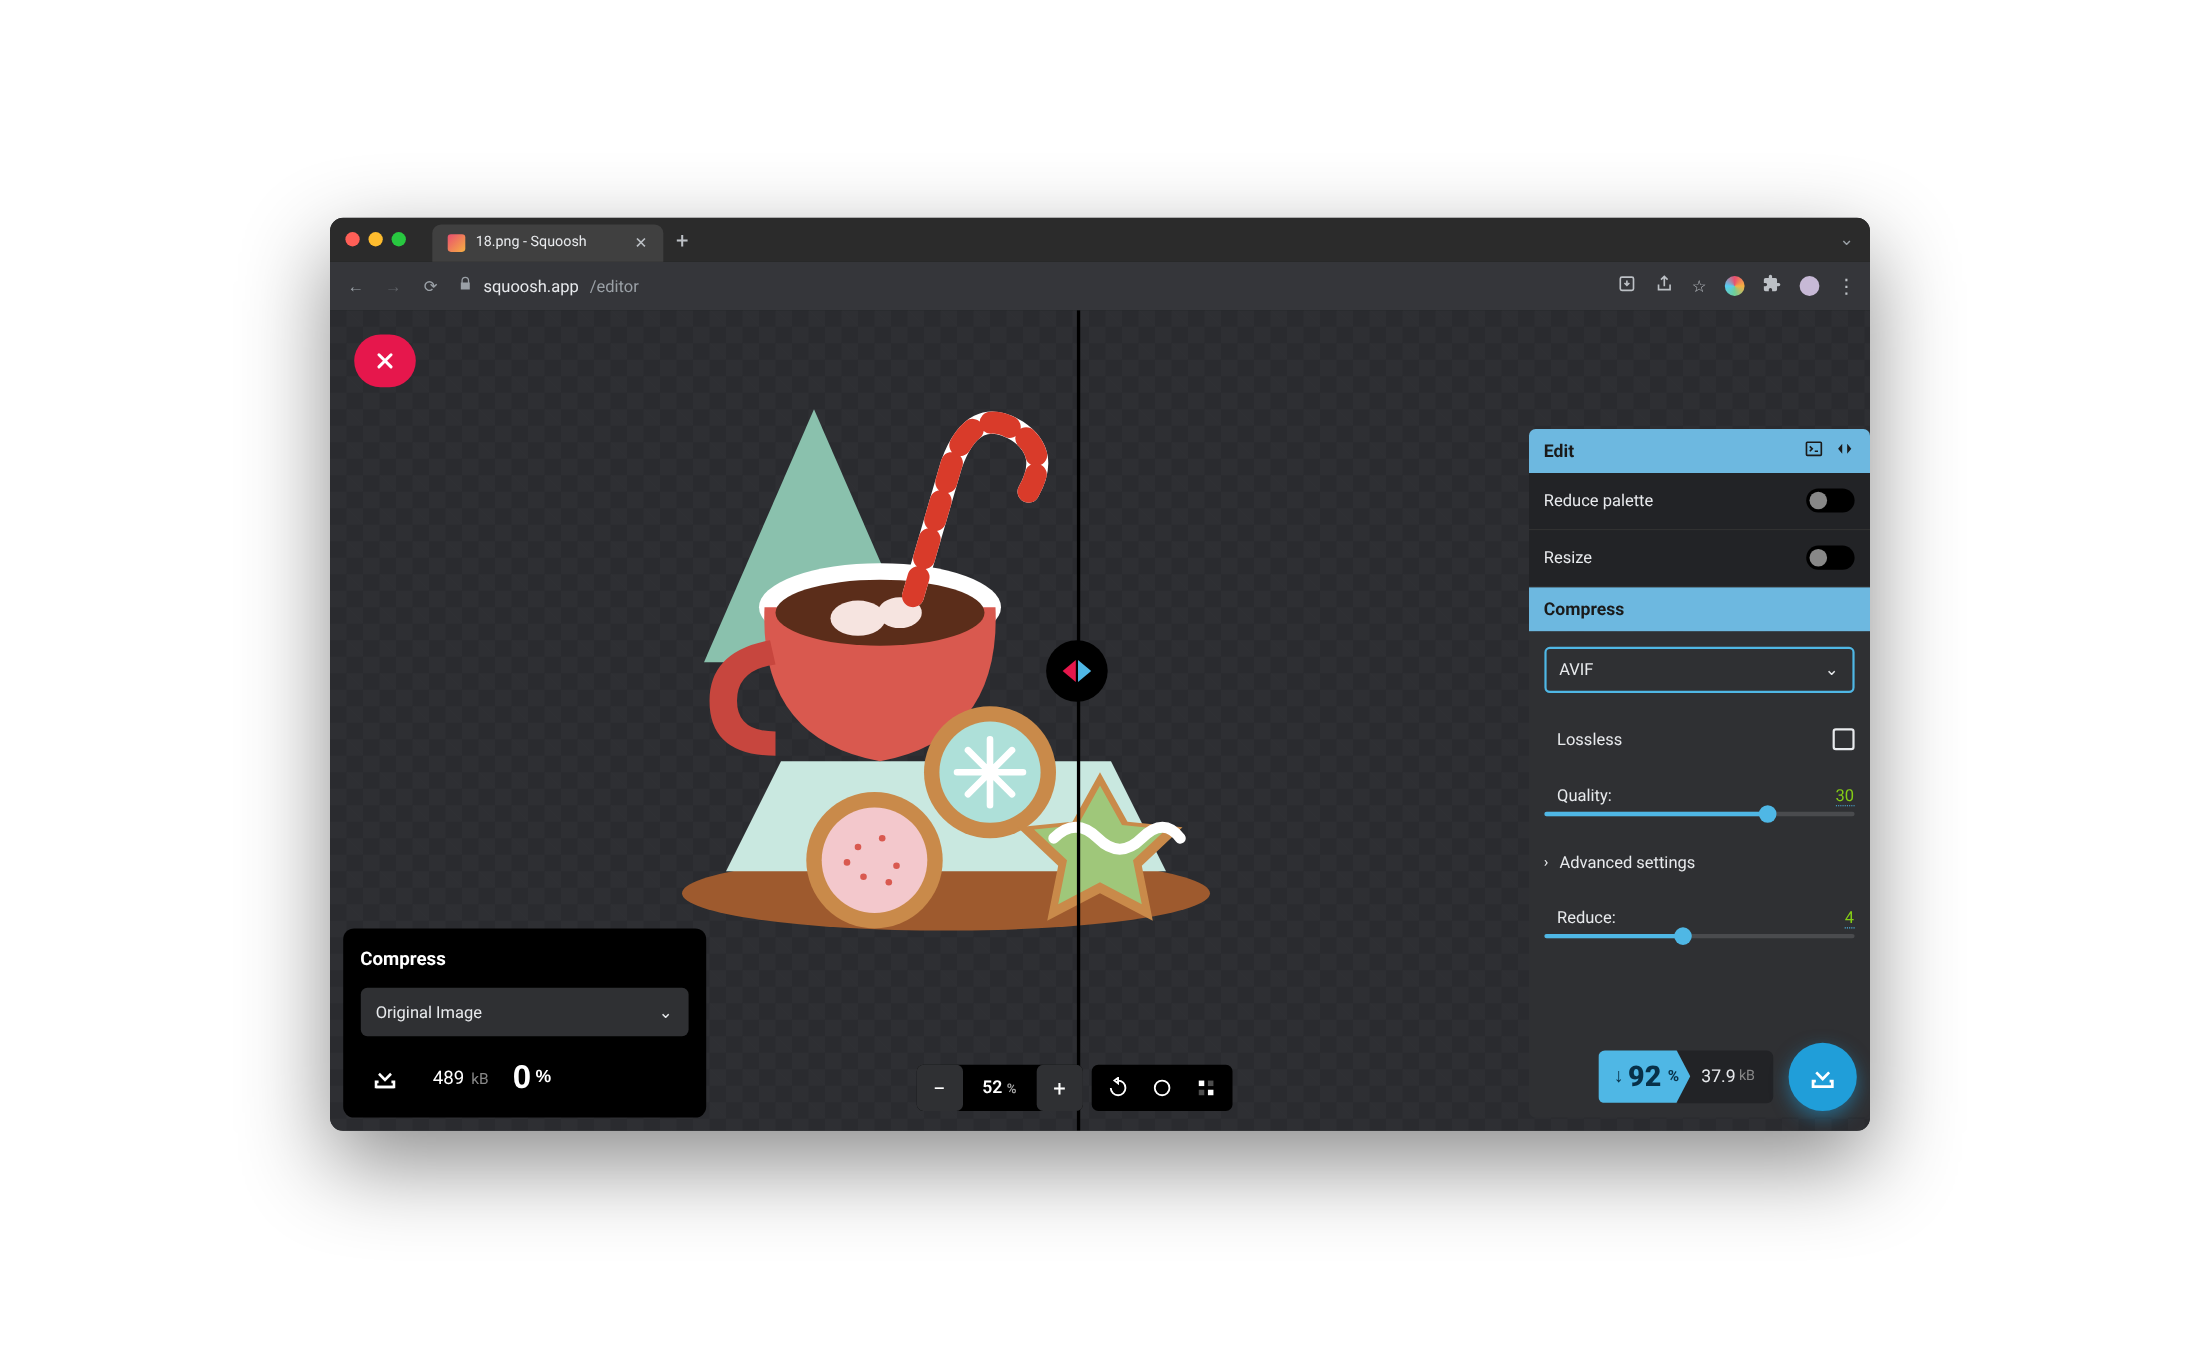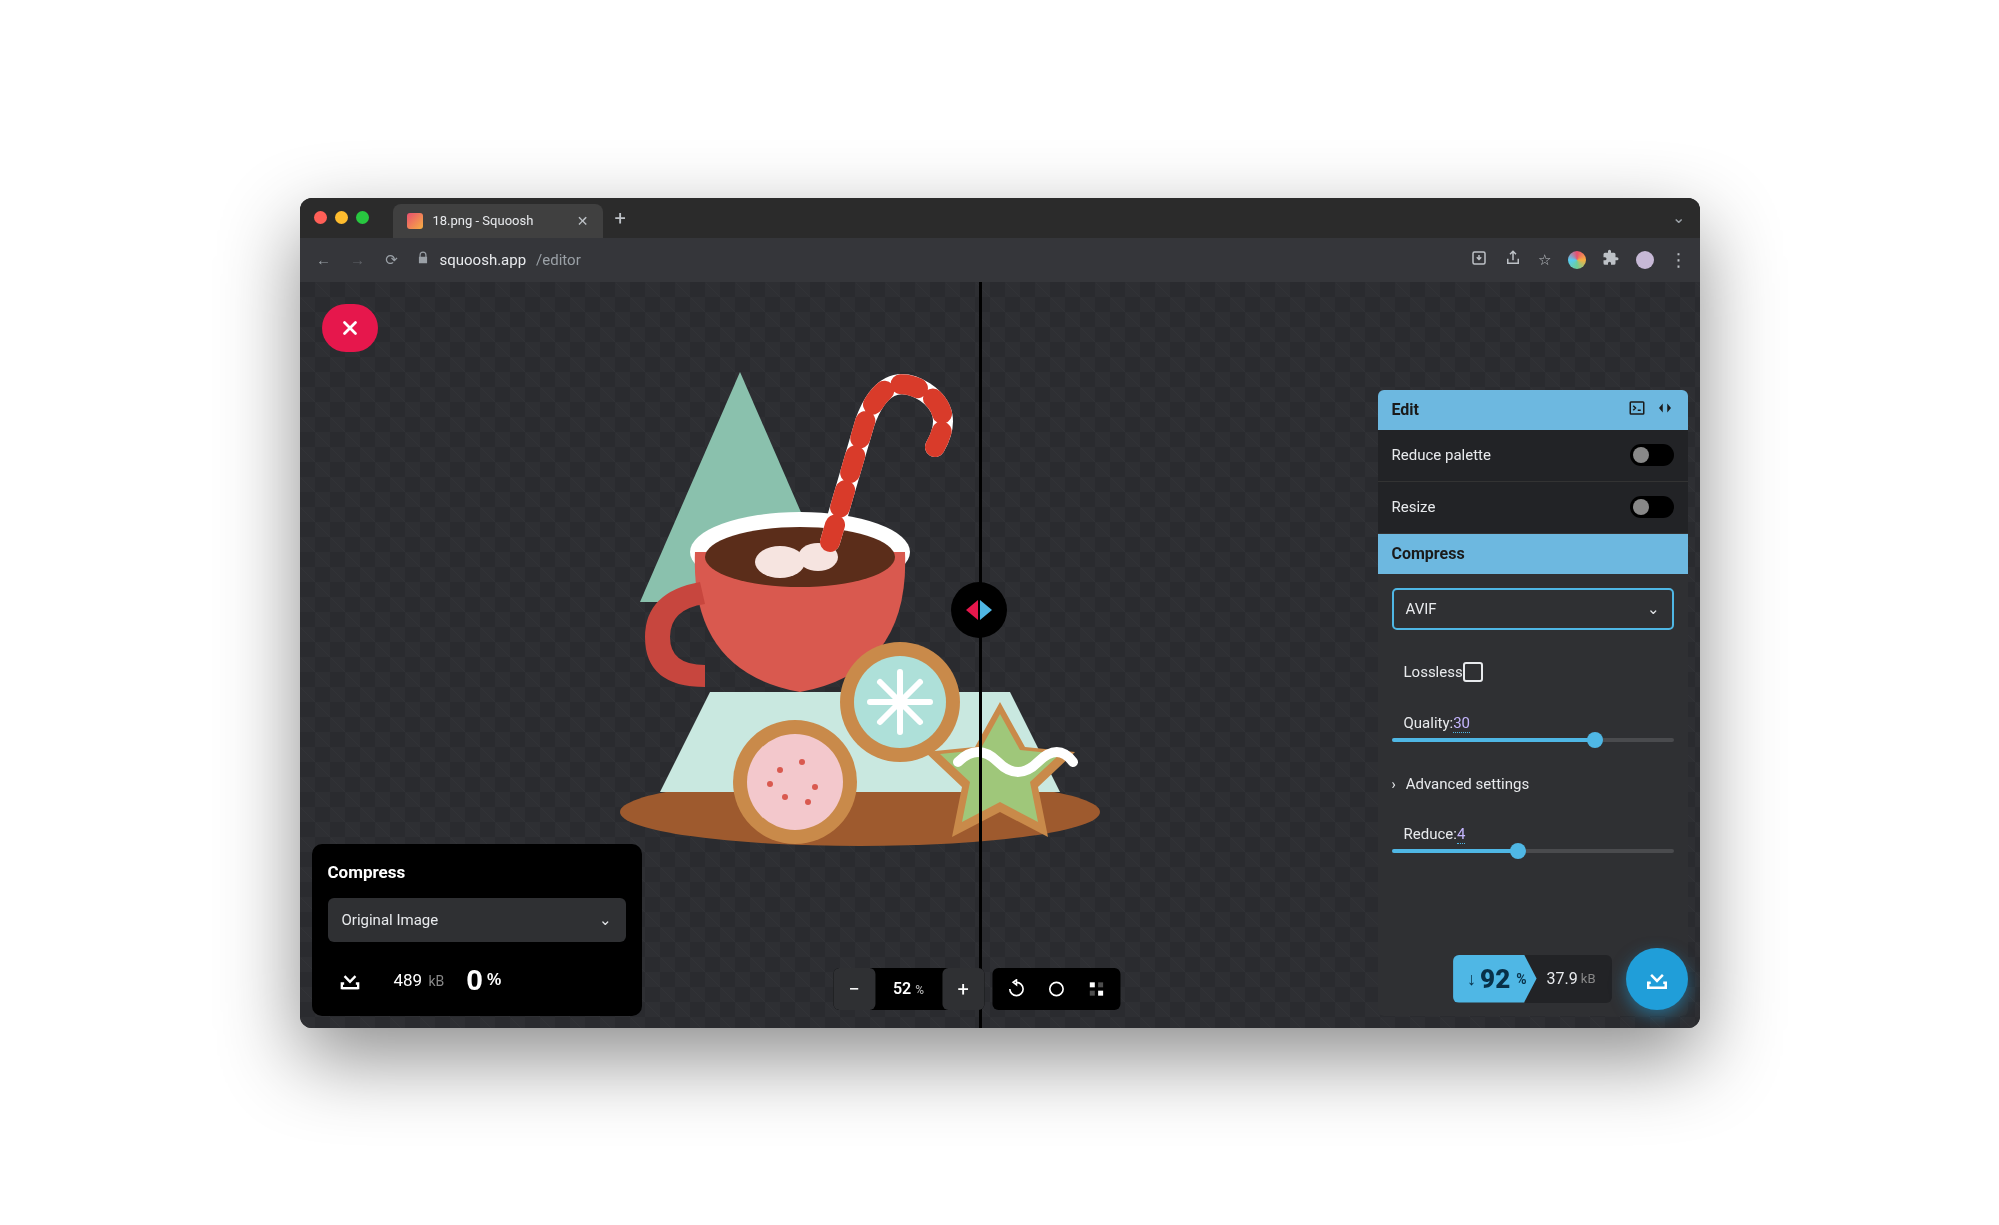--- a/index.html
+++ b/index.html
@@ -246,21 +246,21 @@
   }
   .tool-row .tbtn{
     width:36px;height:34px;display:flex;align-items:center;justify-content:center;
     color:#fff;border-radius:4px;
   }
   .tool-row .tbtn svg{width:20px;height:20px;}
 
   
   .right-panel {
     position:absolute;
-    right:12px; top:108px; bottom:12px;
+    right:0; top:108px; bottom:12px;
     width:310px;
     display:flex;flex-direction:column;
     z-index:5;
   }
   .section-head {
     background:#6db8e0;
     color:#1a1a1a;
     font-weight:700;
     font-size:16px;
     height:40px;
@@ -297,25 +297,25 @@
     font-size:15px;
     border-radius:0 0 6px 6px;
   }
   .codec-sel{
     border:2px solid #4fb7e5;
     border-radius:5px;
     height:42px;
     display:flex;align-items:center;justify-content:space-between;
     padding:0 12px;
   }
-  .row-line{display:flex;align-items:center;justify-content:flex-start;padding-left:12px;}
+  .row-line{display:flex;align-items:center;justify-content:space-between;padding-left:12px;}
   .checkbox-sq{
     width:20px;height:20px;border:2px solid #e8eaed;border-radius:3px;
   }
-  .valnum{color:#c4b5fd;font-size:15px;border-bottom:1px dotted #4fb7e5;}
+  .valnum{color:#84cc16;font-size:15px;border-bottom:1px dotted #4fb7e5;}
   .slider-wrap{position:relative;height:6px;margin-top:4px;}
   .slider-track{height:4px;background:#4a4b4e;border-radius:2px;position:absolute;left:0;right:0;top:1px;}
   .slider-fill{height:4px;background:#4fb7e5;border-radius:2px;position:absolute;left:0;top:1px;}
   .slider-thumb{width:16px;height:16px;border-radius:50%;background:#4fb7e5;position:absolute;top:-5px;transform:translateX(-50%);}
   .adv-row{display:flex;align-items:center;gap:10px;}
   .adv-row .chev{font-size:14px;}
 
   .right-bottom{
     position:absolute;
     right:12px;bottom:18px;

